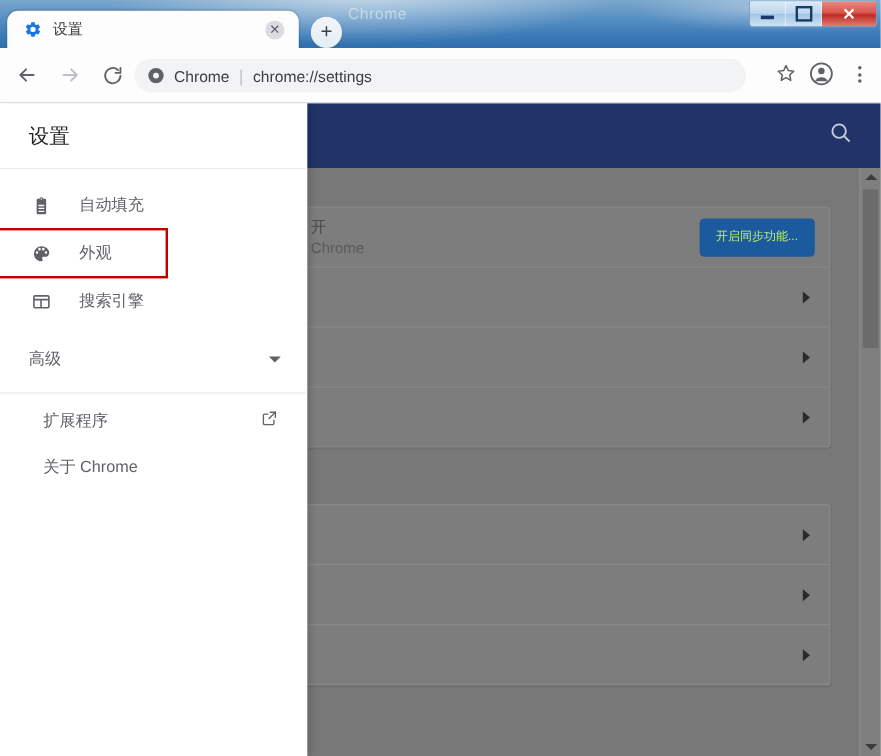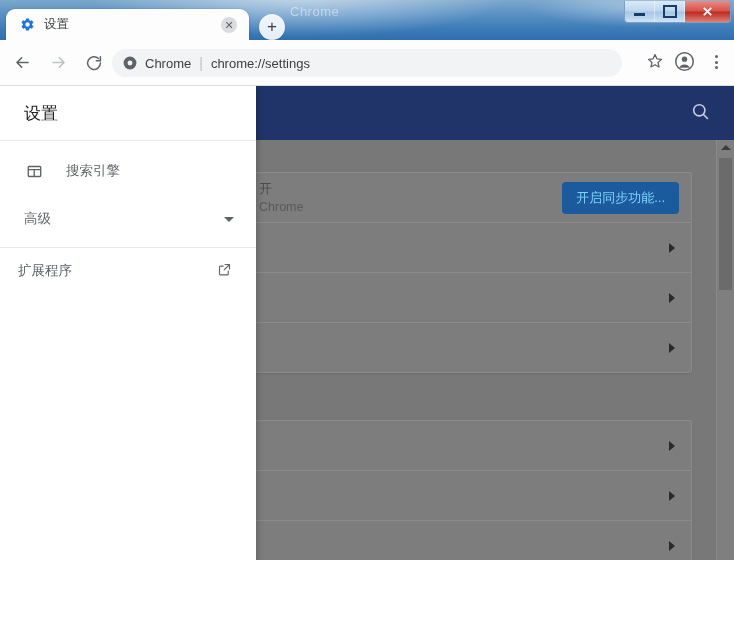--- a/index.html
+++ b/index.html
@@ -4,21 +4,21 @@
 <style>
   html, body {
     margin: 0; padding: 0;
     width: 734px; height: 630px;
     overflow: hidden;
     font-family: "Liberation Sans", "DejaVu Sans", sans-serif;
     background: #ffffff;
   }
   #app {
     position: relative;
-    width: 734px; height: 560px;
+    width: 734px; height: 630px;
     overflow: hidden;
   }
 
   
   .titlebar {
     position: absolute; left: 0; top: 0; width: 734px; height: 40px;
     background: linear-gradient(180deg,#7ba7cc 0%, #5a91c4 35%, #3f7db8 70%, #2f6fae 100%);
     overflow: hidden;
   }
   .titlebar .sky {
@@ -167,23 +167,23 @@
   .chevron {
     position: absolute; right: 16px; top: 50%; margin-top: -5px;
     width: 0; height: 0;
     border-left: 6px solid #2a2a2a;
     border-top: 5px solid transparent;
     border-bottom: 5px solid transparent;
   }
   .sync-btn {
     position: absolute; right: 12px; top: 50%; margin-top: -16px;
     height: 32px; padding: 0 14px;
-    background: #1c5a9e; color: #7dd3fc;
+    background: #1c5a9e; color: #bef264;
     border-radius: 4px; border: none;
-    font-size: 13px; line-height: 32px;
+    font-size: 10px; line-height: 32px;
     font-family: "Liberation Sans", sans-serif;
     white-space: nowrap;
   }
 
   
   .scrollbar {
     position: absolute; right: 0; top: 54px; width: 17px; height: 490px;
     background: #7f7f7f; border-left: 1px solid #8a8a8a;
   }
   .sb-arrow {
@@ -246,21 +246,21 @@
   .sb-adv .sb-label { margin-left: 0; }
   .adv-caret {
     margin-left: auto;
     width: 0; height: 0;
     border-left: 5px solid transparent; border-right: 5px solid transparent;
     border-top: 5px solid #5f6368;
   }
   .sb-divider { height: 1px; background: #e8eaed; margin: 6px 0 4px 0; }
   .sb-foot {
     height: 38px; display: flex; align-items: center;
-    padding-left: 18px; padding-right: 24px;
+    padding-left: 36px; padding-right: 24px;
   }
   .sb-foot .sb-label { margin-left: 0; }
   .ext-ico { margin-left: auto; color: #5f6368; }
 </style>
 </head>
 <body>
 
 <div id="app">
 
   <div class="titlebar">
@@ -399,22 +399,38 @@
           </div>
       </div>
     </div>
 
     <div class="sidebar">
       <div class="sb-head">设置</div>
 
       <div class="sb-list">
 
 
-
-
+        <div class="sb-item">
+          <div class="sb-ico">
+            <svg width="17" height="17" viewBox="0 0 24 24" fill="currentColor">
+              <path d="M16 3.6h-1.6a2.6 2.6 0 00-4.8 0H8A1.6 1.6 0 006.4 5.2v15.2A1.6 1.6 0 008 22h8a1.6 1.6 0 001.6-1.6V5.2A1.6 1.6 0 0016 3.6zM12 3.2a.9.9 0 11-.9.9.9.9 0 01.9-.9zm3.4 16H8.6v-1.5h6.8zm0-3.4H8.6v-1.5h6.8zm0-3.4H8.6v-1.5h6.8z"></path>
+            </svg>
+          </div>
+          <div class="sb-label">自动填充</div>
+        </div>
+
+
+        <div class="sb-item highlight">
+          <div class="sb-ico">
+            <svg width="17" height="17" viewBox="0 0 24 24" fill="currentColor">
+              <path d="M12 3.2A8.8 8.8 0 003.2 12c0 4.9 4 8.8 8.8 8.8a1.6 1.6 0 001.6-1.6 1.6 1.6 0 00-.4-1 1.6 1.6 0 01-.4-1 1.6 1.6 0 011.6-1.6h1.9A5 5 0 0021.2 11c0-4.3-4.1-7.8-9.2-7.8zM6.8 12a1.5 1.5 0 111.5-1.5A1.5 1.5 0 016.8 12zm3-4a1.5 1.5 0 111.5-1.5A1.5 1.5 0 019.8 8zm4.4 0a1.5 1.5 0 111.5-1.5A1.5 1.5 0 0114.2 8zm3.2 4a1.5 1.5 0 111.5-1.5 1.5 1.5 0 01-1.5 1.5z"></path>
+            </svg>
+          </div>
+          <div class="sb-label">外观</div>
+        </div>
 
 
         <div class="sb-item">
           <div class="sb-ico">
             <svg width="17" height="17" viewBox="0 0 24 24" fill="none" stroke="currentColor" stroke-width="1.9">
               <rect x="3.2" y="5" width="17.6" height="14" rx="1.2"></rect>
               <path d="M3.2 9.4h17.6M11.6 9.4V19"></path>
             </svg>
           </div>
           <div class="sb-label">搜索引擎</div>
@@ -432,18 +448,21 @@
           <div class="sb-label">扩展程序</div>
           <div class="ext-ico">
             <svg width="15" height="15" viewBox="0 0 24 24" fill="none" stroke="currentColor" stroke-width="1.8" stroke-linecap="round" stroke-linejoin="round">
               <path d="M13 4h7v7"></path>
               <path d="M20 4l-8.5 8.5"></path>
               <path d="M18 14.5V19a1.5 1.5 0 01-1.5 1.5h-11A1.5 1.5 0 014 19V8a1.5 1.5 0 011.5-1.5H10"></path>
             </svg>
           </div>
         </div>
 
+        <div class="sb-foot">
+          <div class="sb-label">关于 Chrome</div>
+        </div>
 
       </div>
     </div>
 
   </div>
 </div>
 
 </body></html>

